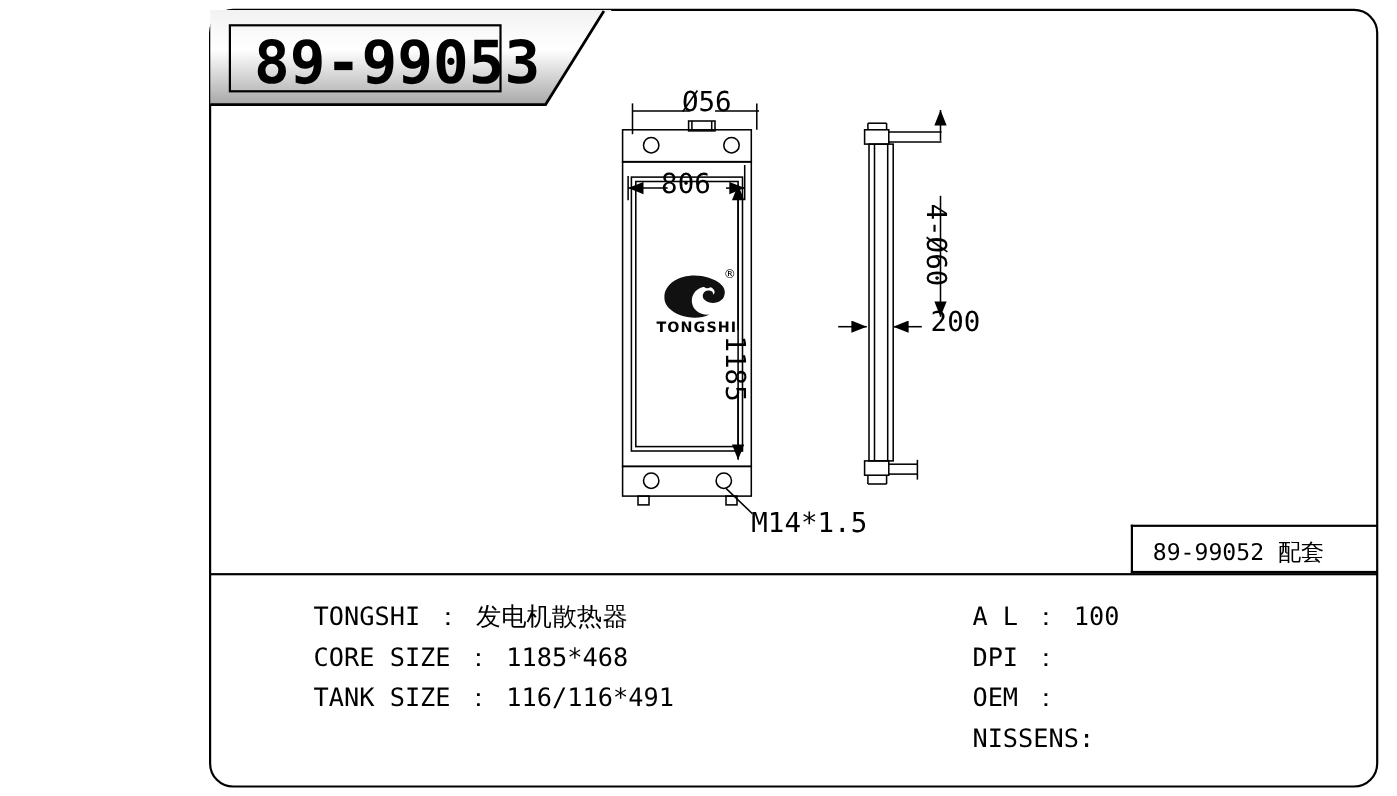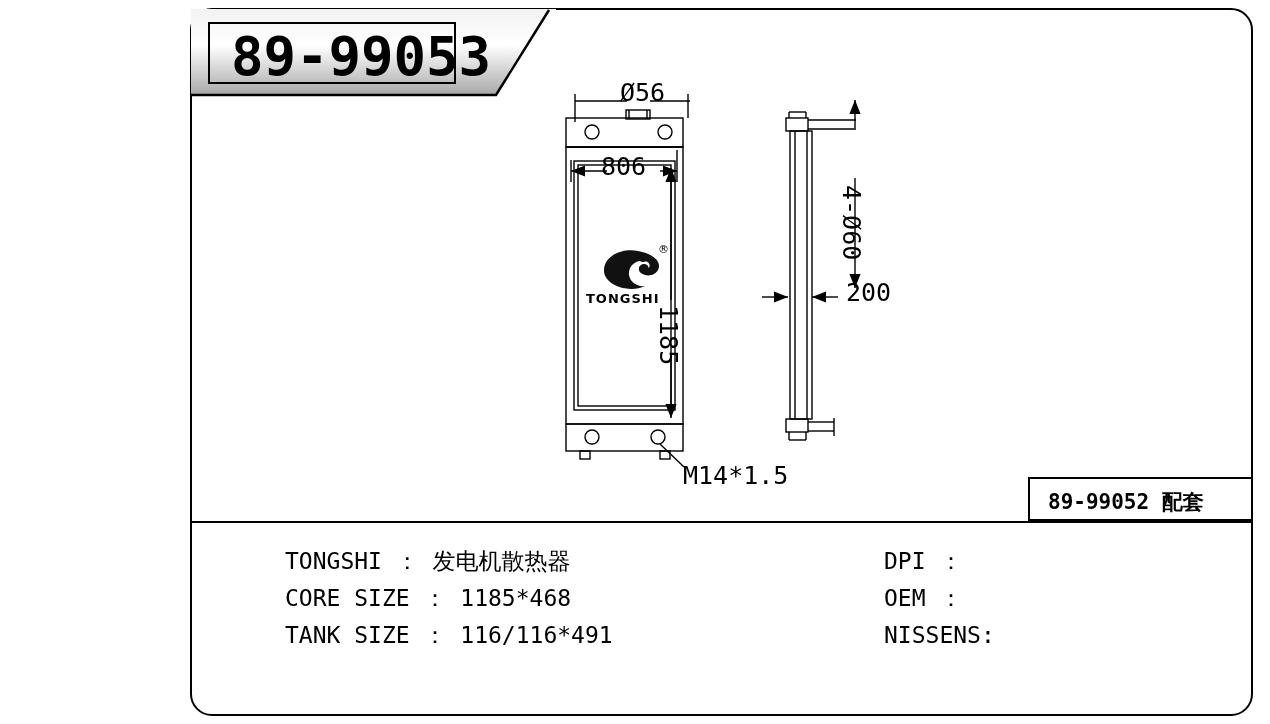--- a/index.html
+++ b/index.html
@@ -69,21 +69,20 @@
   
   .partner-box {
     position: absolute;
     left: 1028px;
     top: 477px;
     width: 224px;
     height: 44px;
     border: 2px solid #000;
     border-right: none;
     box-sizing: border-box;
-    font-weight: bold;
   }
   .partner-text {
     position: absolute;
     left: 18px;
     top: 9px;
     font-size: 21px;
     white-space: nowrap;
   }
   
   .specs-left {
@@ -128,20 +127,21 @@
     left: 586px;
     top: 245px;
     width: 95px;
     height: 65px;
   }
   .logo-text {
     position: absolute;
     left: 0px;
     top: 46px;
     width: 95px;
+    text-align: center;
     font-family: "DejaVu Sans", "Liberation Sans", sans-serif;
     font-size: 13px;
     font-weight: bold;
     letter-spacing: 1px;
     color: #000;
   }
   .reg-mark {
     position: absolute;
     left: 72px;
     top: -2px;
@@ -281,18 +281,19 @@
     <div class="logo-text">TONGSHI</div>
   </div>
 
   <div class="specs-left">
     <div class="spec-row">TONGSHI ： 发电机散热器</div>
     <div class="spec-row">CORE SIZE ： 1185*468</div>
     <div class="spec-row">TANK SIZE ： 116/116*491</div>
   </div>
 
   <div class="specs-right">
+    <div class="spec-row">A L ： 100</div>
     <div class="spec-row">DPI ：</div>
     <div class="spec-row">OEM ：</div>
     <div class="spec-row">NISSENS:</div>
   </div>
 
 </div>
 
 </body></html>

